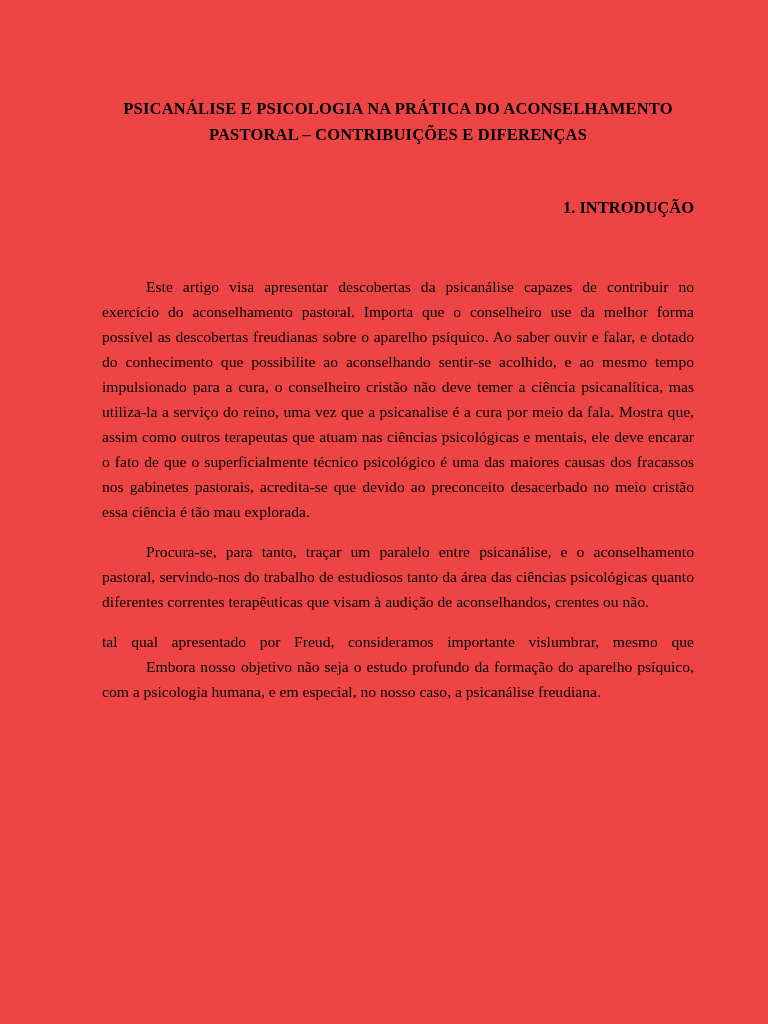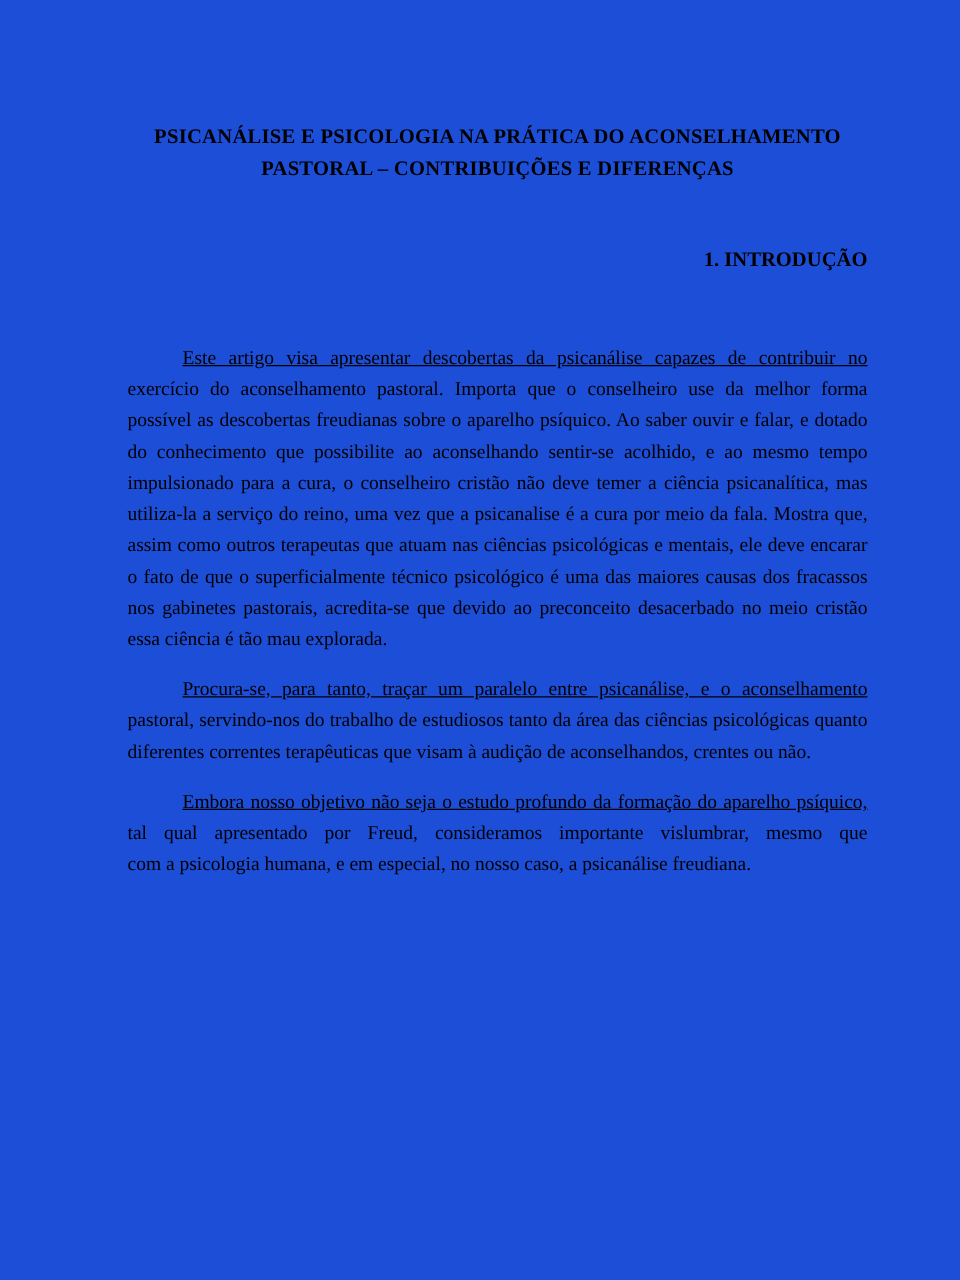--- a/index.html
+++ b/index.html
@@ -10,21 +10,21 @@
     width: 768px;
     height: 1024px;
     background: #ffffff;
     font-family: "Liberation Serif", "DejaVu Serif", serif;
     color: #000000;
   }
   .page {
     position: relative;
     width: 768px;
     height: 1024px;
-    background: #1d4ed8;
+    background: #ef4444;
     overflow: hidden;
   }
   .title-block {
     position: absolute;
     left: 102px;
     top: 96px;
     width: 592px;
     font-weight: 700;
     font-size: 16.5px;
     line-height: 26px;
@@ -51,21 +51,20 @@
   }
   .para {
     margin: 0 0 15px 0;
   }
   .line {
     text-align: justify;
     text-align-last: justify;
   }
   .line.first {
     text-indent: 44px;
-    text-decoration: underline;
   }
   .line.last {
     text-align-last: left;
   }
 </style>
 </head>
 <body>
 
 <div class="page">
 
@@ -91,20 +90,20 @@
       <div class="line last">essa ciência é tão mau explorada.</div>
     </div>
 
     <div class="para">
       <div class="line first">Procura-se, para tanto, traçar um paralelo entre psicanálise, e o aconselhamento</div>
       <div class="line">pastoral, servindo-nos do trabalho de estudiosos tanto da área das ciências psicológicas quanto</div>
       <div class="line last">diferentes correntes terapêuticas que visam à audição de aconselhandos, crentes ou não.</div>
     </div>
 
     <div class="para">
+      <div class="line">tal qual apresentado por Freud, consideramos importante vislumbrar, mesmo que</div>
       <div class="line first">Embora nosso objetivo não seja o estudo profundo da formação do aparelho psíquico,</div>
-      <div class="line">tal qual apresentado por Freud, consideramos importante vislumbrar, mesmo que</div>
       <div class="line last">com a psicologia humana, e em especial, no nosso caso, a psicanálise freudiana.</div>
     </div>
 
   </div>
 
 </div>
 
 </body></html>

